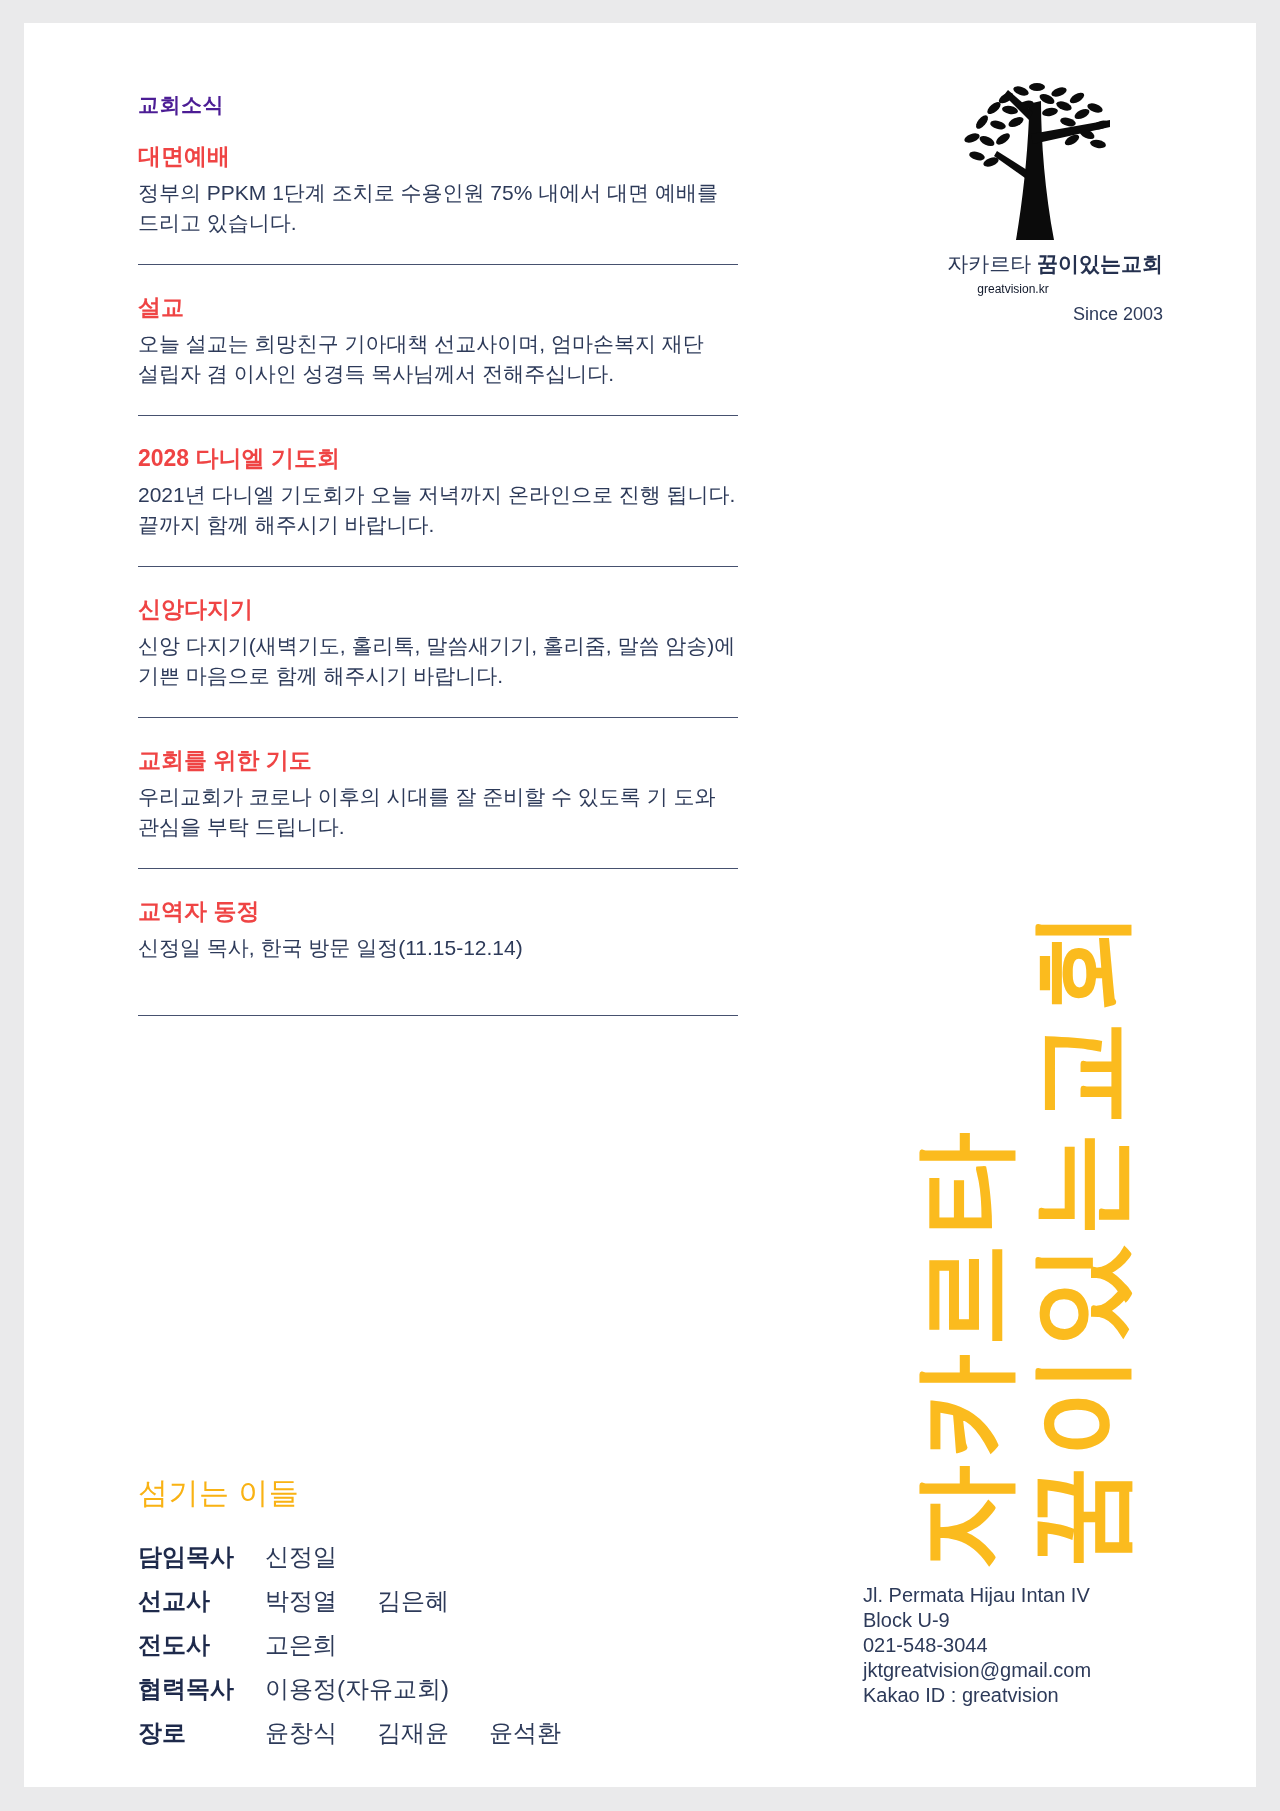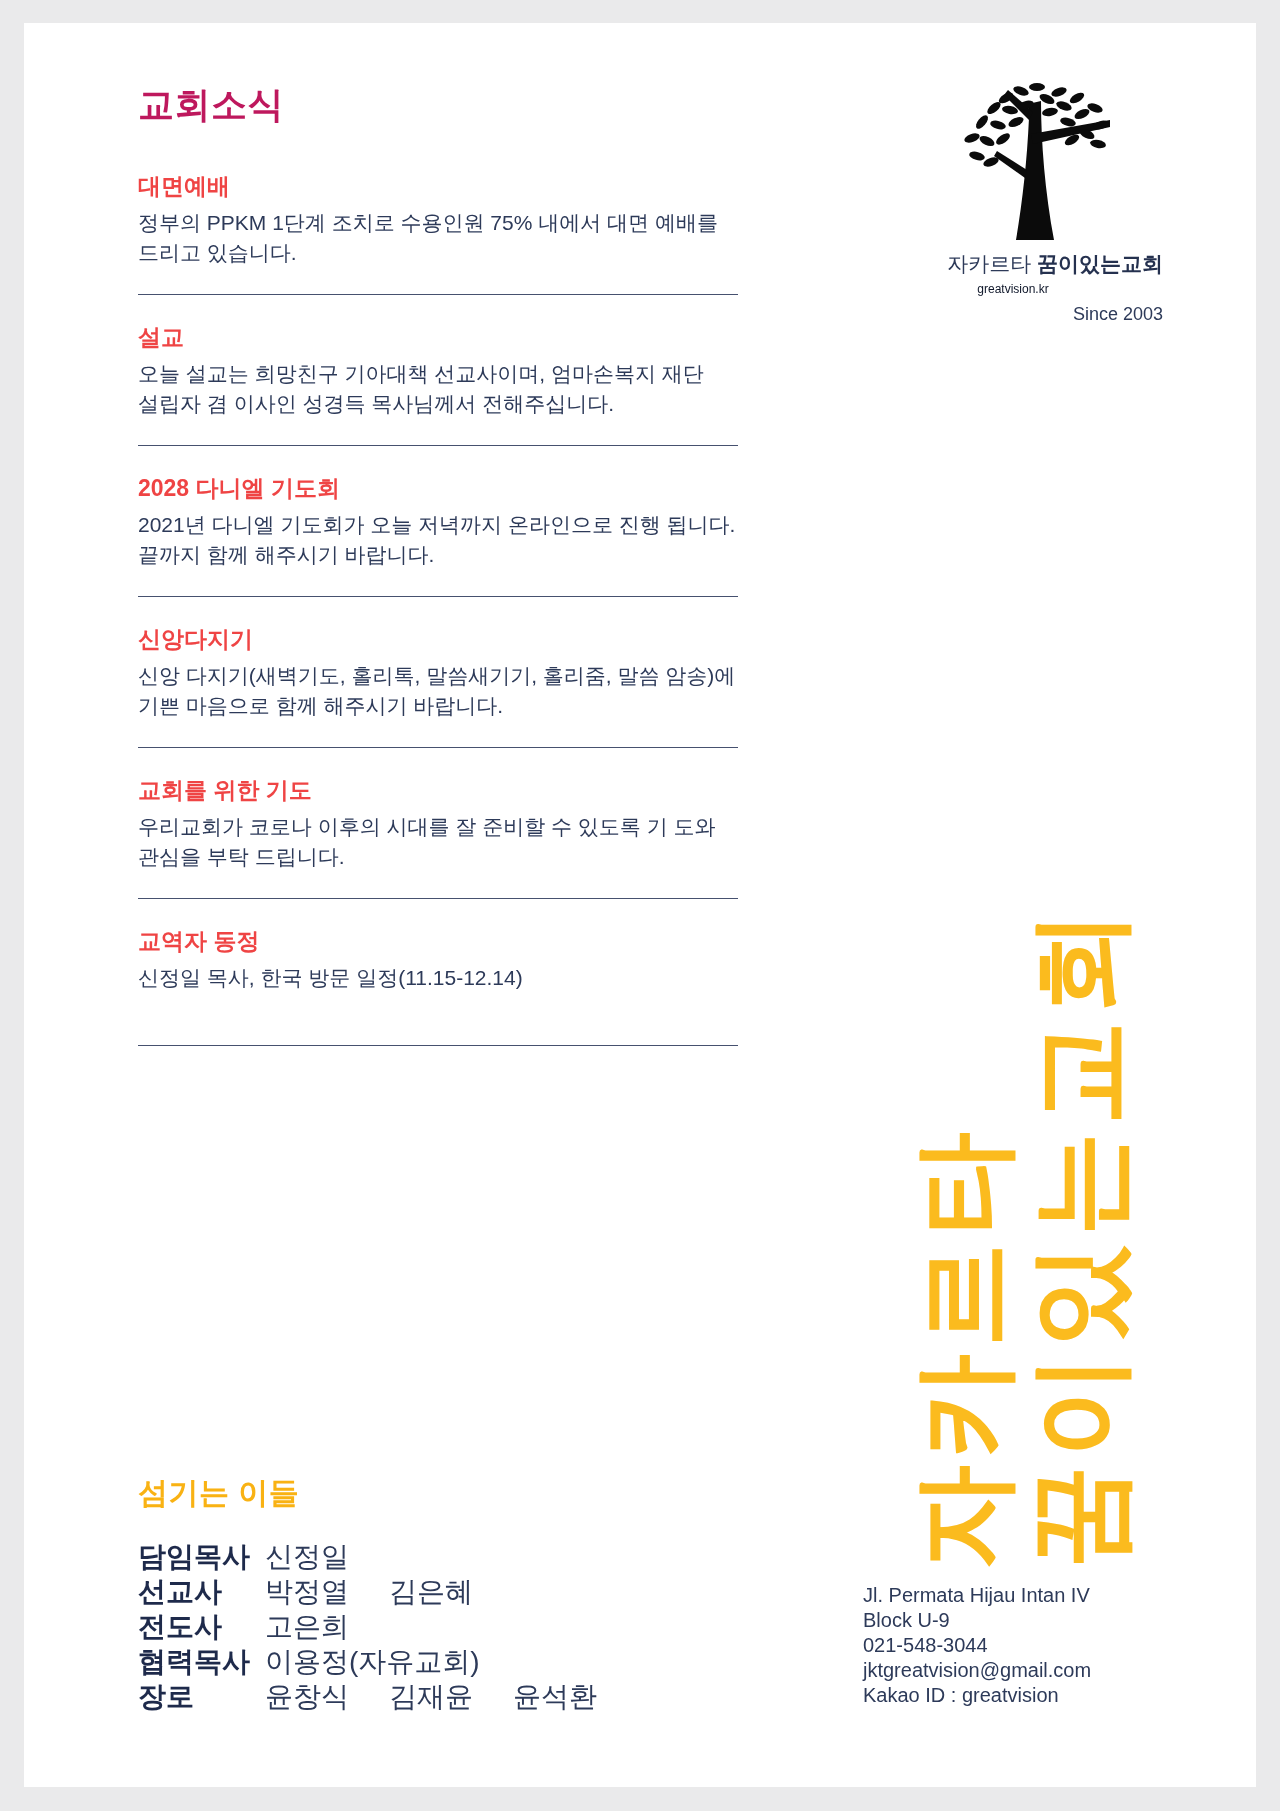--- a/index.html
+++ b/index.html
@@ -13,45 +13,45 @@
   .page {
     position:absolute; left:24px; top:23px;
     width:1232px; height:1764px;
     background:#FFFFFF;
   }
   
   .news-col {
     position:absolute; left:114px; top:62px; width:600px;
   }
   .news-title {
-    font-size:36px; font-weight:700; color:#be185d;
-    line-height:40px; margin:0 0 45px 0; letter-spacing:0.5px;
+    font-size:21px; font-weight:700; color:#4c1d95;
+    line-height:40px; margin:0 0 15px 0; letter-spacing:0.5px;
   }
   .section-heading {
     font-size:23px; font-weight:700; color:#ef4444;
     line-height:32px; margin:0 0 6px 0;
   }
   .section-body {
     font-size:21px; color:#2D3A59; line-height:30px; margin:0;
     word-break:keep-all;
   }
   hr.sep {
     border:none; border-top:1.5px solid #46516F;
     margin:26px 0 26px 0;
   }
   hr.sep-last { margin-top:52px; }
   
   .serving-col {
     position:absolute; left:114px; top:1450px; width:620px;
   }
   .serving-title {
-    font-size:30px; font-weight:700; color:#F9B213;
+    font-size:30px; font-weight:400; color:#F9B213;
     line-height:40px; margin:0 0 26px 0; letter-spacing:0.5px;
   }
-  .serve-row { display:flex; font-size:28px; line-height:35px; color:#2D3A59; }
+  .serve-row { display:flex; font-size:24px; line-height:35px; color:#2D3A59;margin-top:9px; }
   .serve-role { width:127px; font-weight:700; color:#1E2A4B; flex:0 0 127px; }
   .serve-name { margin-right:40px; }
   .serve-name:empty { display:none; margin:0; }
   
   .logo-block {
     position:absolute; left:839px; top:57px; width:300px; text-align:center;
   }
   .tree-icon-wrap { display:inline-block; width:170px; height:162px; margin-left:36px; }
   .logo-name { font-size:21px; color:#2D3A59; line-height:27px; margin-top:4px;text-align:right; }
   .logo-name b { font-weight:700; color:#25314F; }

